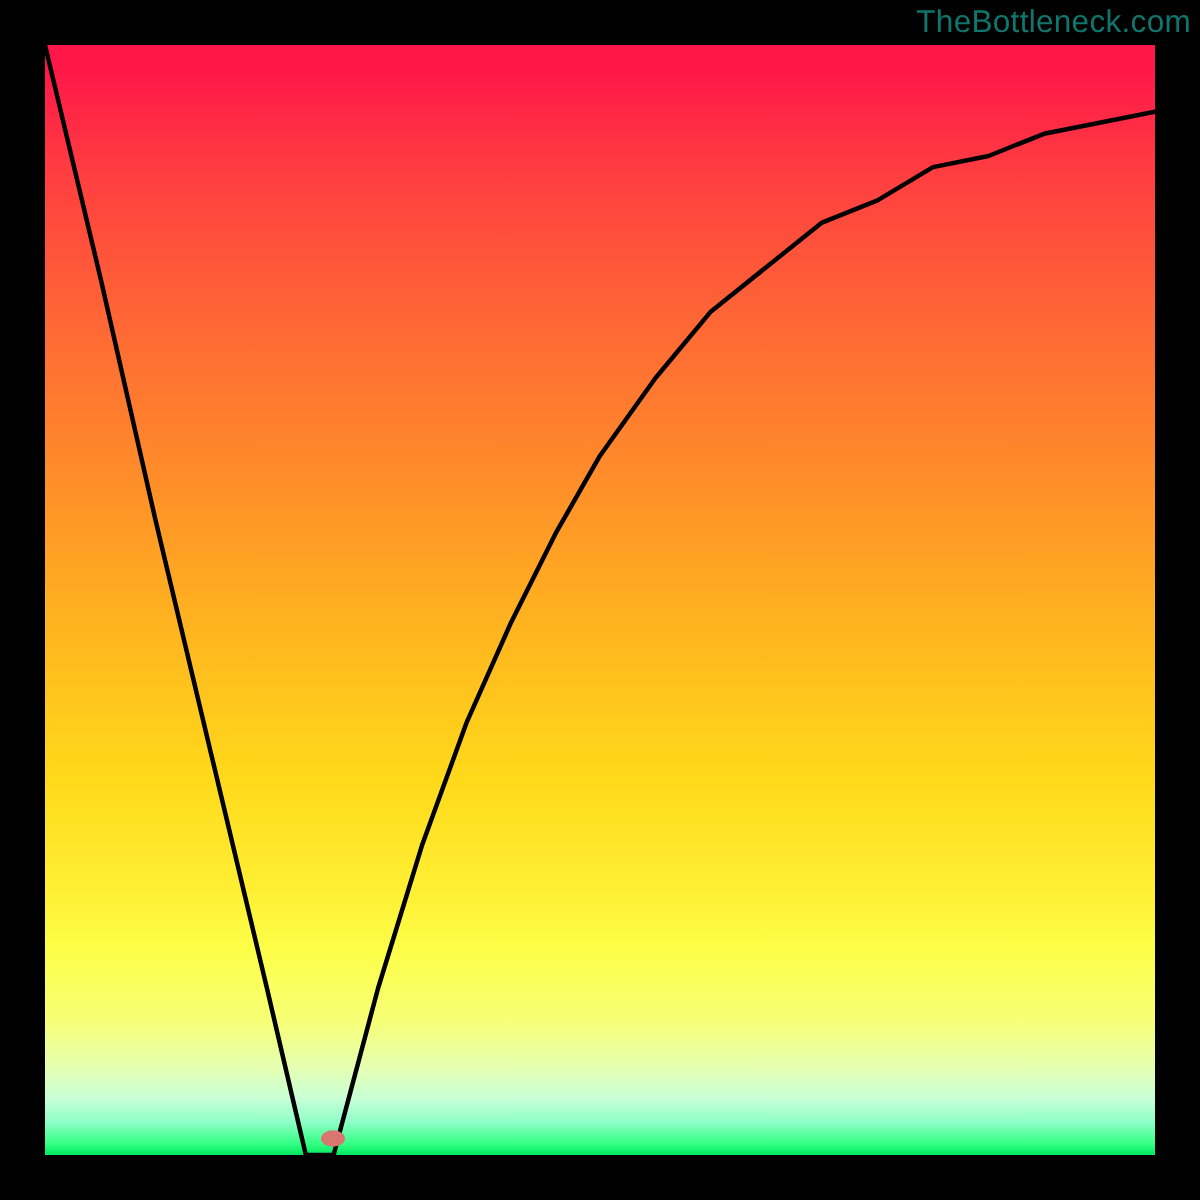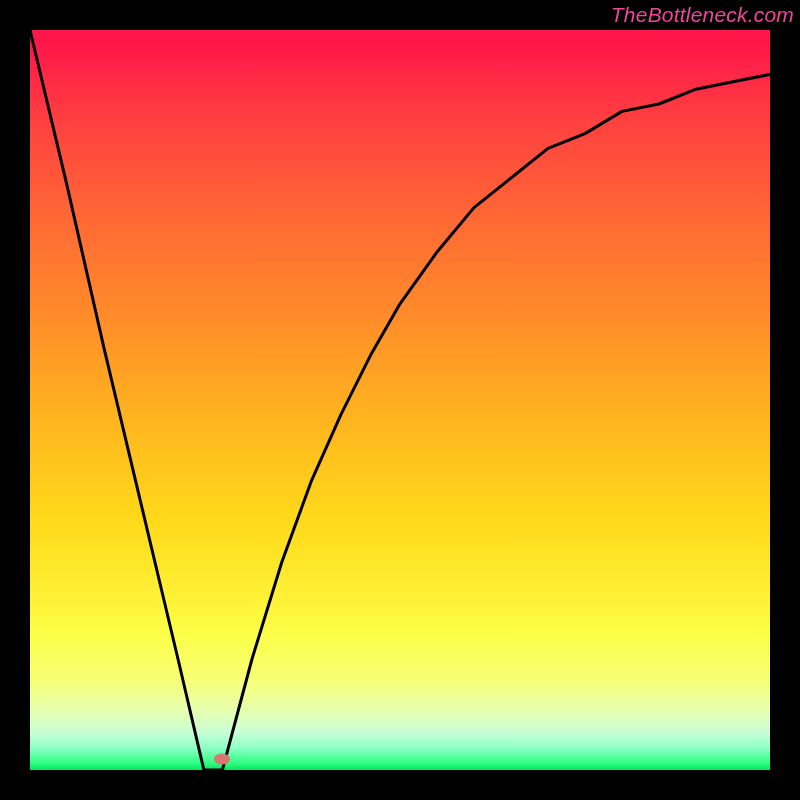--- a/index.html
+++ b/index.html
@@ -53,24 +53,23 @@
     border-radius: 50%;
     background: #d8766f;
     transform: translate(-50%, -50%);
     left: 25.9%;
     top: 98.5%;
   }
   .watermark {
     position: absolute;
     top: 3px;
     right: 6px;
-    color: #ec4899;
+    color: #0f766e;
     font-size: 21px;
     letter-spacing: 0.2px;
-    font-style: italic;
   }
 </style>
 </head>
 <body>
 
 <div class="frame">
   <div class="plot">
     <div class="curve-wrap">
       <svg id="curve-svg" viewBox="0 0 740 740" width="740" height="740">
         <path id="curve-path" d="M0.0 0.0 L37.0 155.4 L74.0 318.2 L111.0 473.6 L148.0 629.0 L173.9 740.0 L192.4 740.0 L222.0 629.0 L251.6 532.8 L281.2 451.4 L310.8 384.8 L340.4 325.6 L370.0 273.8 L407.0 222.0 L444.0 177.6 L481.0 148.0 L518.0 118.4 L555.0 103.6 L592.0 81.4 L629.0 74.0 L666.0 59.2 L703.0 51.8 L740.0 44.4" fill="none" stroke="#000" stroke-width="3" stroke-linecap="round" stroke-linejoin="round"></path>

